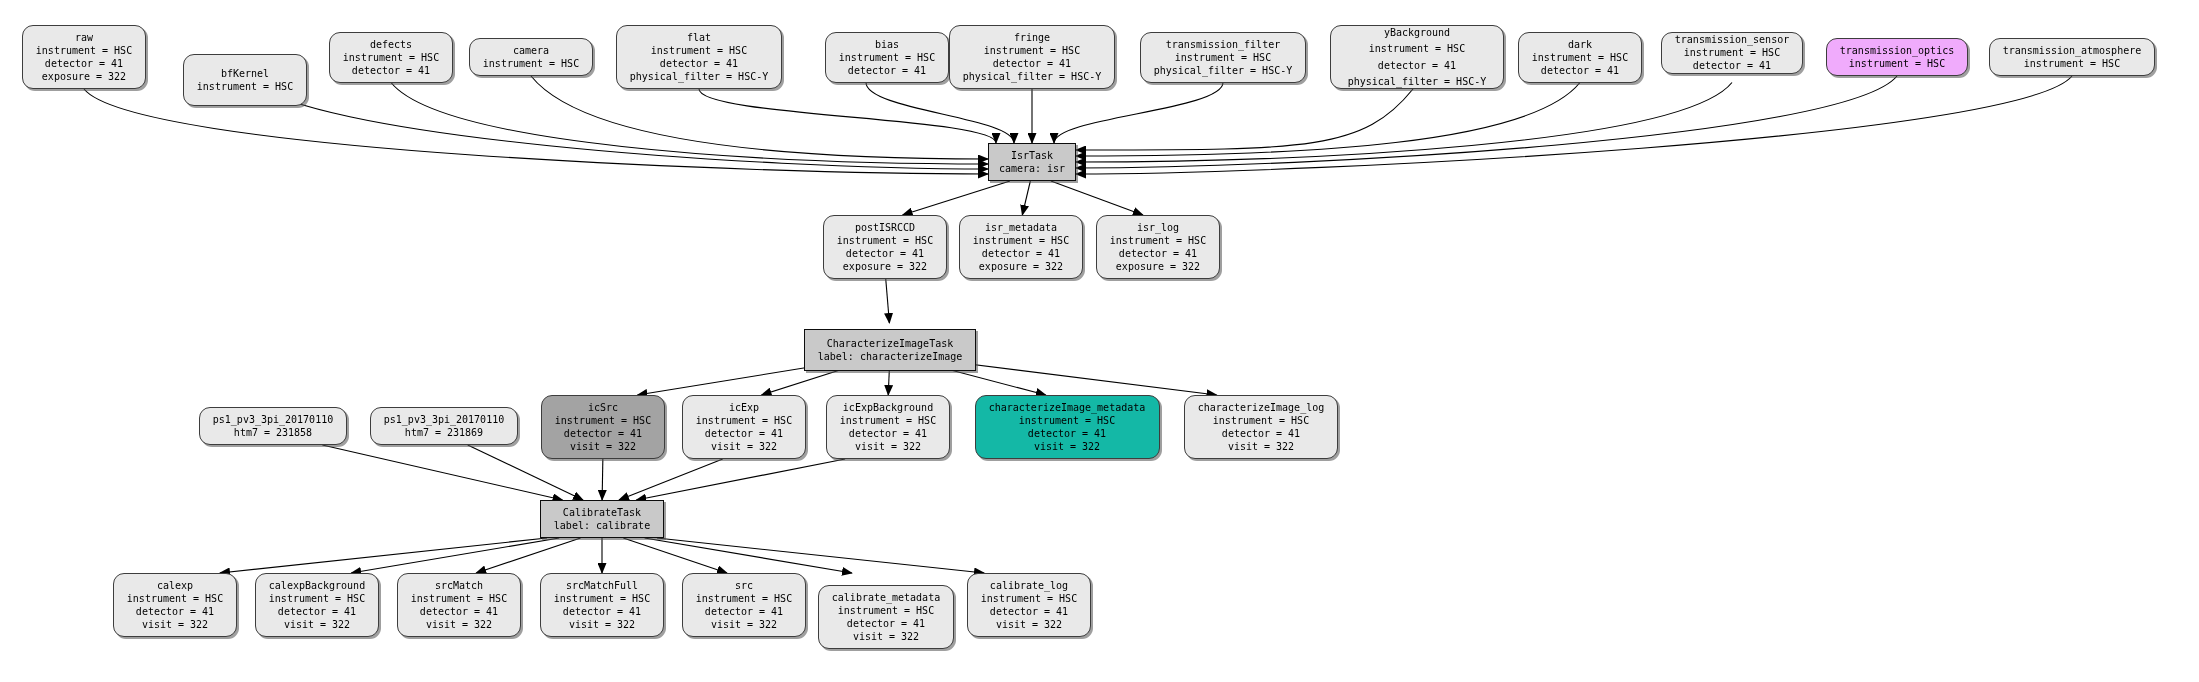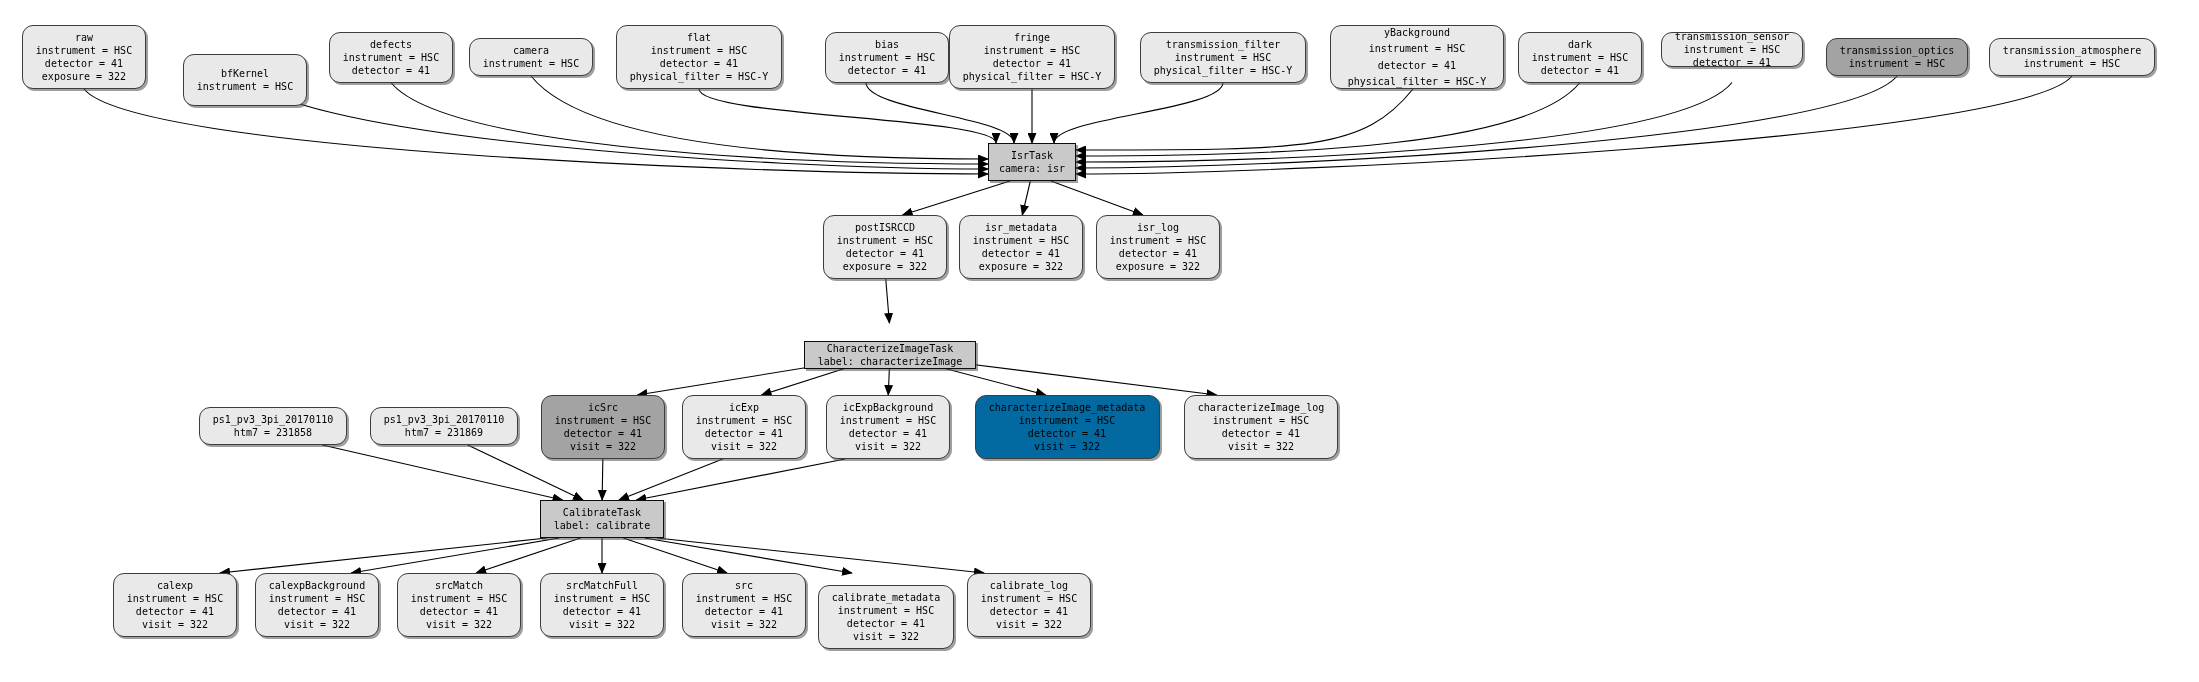--- a/index.html
+++ b/index.html
@@ -115,26 +115,26 @@
         <div class="node-line">yBackground</div>
         <div class="node-line">instrument = HSC</div>
         <div class="node-line">detector = 41</div>
         <div class="node-line">physical_filter = HSC-Y</div>
       </div>
       <div class="node dataset" style="left: 1518px; top: 31.5px; width: 124px; height: 51px; background: rgb(233, 233, 233);">
         <div class="node-line">dark</div>
         <div class="node-line">instrument = HSC</div>
         <div class="node-line">detector = 41</div>
       </div>
-      <div class="node dataset" style="left: 1661px; top: 31.5px; width: 142px; height: 35px; background: rgb(233, 233, 233);">
+      <div class="node dataset" style="left: 1661px; top: 31.5px; width: 142px; height: 42px; background: rgb(233, 233, 233);">
         <div class="node-line">transmission_sensor</div>
         <div class="node-line">instrument = HSC</div>
         <div class="node-line">detector = 41</div>
       </div>
-      <div class="node dataset" style="left: 1826px; top: 38px; width: 142px; height: 38px; background: #a3a3a3;">
+      <div class="node dataset" style="left: 1826px; top: 38px; width: 142px; height: 38px; background: #f0abfc;">
         <div class="node-line">transmission_optics</div>
         <div class="node-line">instrument = HSC</div>
       </div>
       <div class="node dataset" style="left: 1989px; top: 38px; width: 166px; height: 38px; background: rgb(233, 233, 233);">
         <div class="node-line">transmission_atmosphere</div>
         <div class="node-line">instrument = HSC</div>
       </div>
       <div class="node task" style="left: 988px; top: 143px; width: 88px; height: 38px; background: rgb(201, 201, 201);">
         <div class="node-line">IsrTask</div>
         <div class="node-line">camera: isr</div>
@@ -150,21 +150,21 @@
         <div class="node-line">instrument = HSC</div>
         <div class="node-line">detector = 41</div>
         <div class="node-line">exposure = 322</div>
       </div>
       <div class="node dataset" style="left: 1096px; top: 215px; width: 124px; height: 64px; background: rgb(233, 233, 233);">
         <div class="node-line">isr_log</div>
         <div class="node-line">instrument = HSC</div>
         <div class="node-line">detector = 41</div>
         <div class="node-line">exposure = 322</div>
       </div>
-      <div class="node task" style="left: 804px; top: 341px; width: 172px; height: 28px; background: rgb(201, 201, 201);">
+      <div class="node task" style="left: 804px; top: 329px; width: 172px; height: 42px; background: rgb(201, 201, 201);">
         <div class="node-line">CharacterizeImageTask</div>
         <div class="node-line">label: characterizeImage</div>
       </div>
       <div class="node dataset" style="left: 199px; top: 407px; width: 148px; height: 38px; background: rgb(233, 233, 233);">
         <div class="node-line">ps1_pv3_3pi_20170110</div>
         <div class="node-line">htm7 = 231858</div>
       </div>
       <div class="node dataset" style="left: 370px; top: 407px; width: 148px; height: 38px; background: rgb(233, 233, 233);">
         <div class="node-line">ps1_pv3_3pi_20170110</div>
         <div class="node-line">htm7 = 231869</div>
@@ -180,21 +180,21 @@
         <div class="node-line">instrument = HSC</div>
         <div class="node-line">detector = 41</div>
         <div class="node-line">visit = 322</div>
       </div>
       <div class="node dataset" style="left: 826px; top: 395px; width: 124px; height: 64px; background: rgb(233, 233, 233);">
         <div class="node-line">icExpBackground</div>
         <div class="node-line">instrument = HSC</div>
         <div class="node-line">detector = 41</div>
         <div class="node-line">visit = 322</div>
       </div>
-      <div class="node dataset" style="left: 974.5px; top: 395px; width: 185px; height: 64px; background: #0369a1;">
+      <div class="node dataset" style="left: 974.5px; top: 395px; width: 185px; height: 64px; background: #14b8a6;">
         <div class="node-line">characterizeImage_metadata</div>
         <div class="node-line">instrument = HSC</div>
         <div class="node-line">detector = 41</div>
         <div class="node-line">visit = 322</div>
       </div>
       <div class="node dataset" style="left: 1184px; top: 395px; width: 154px; height: 64px; background: rgb(233, 233, 233);">
         <div class="node-line">characterizeImage_log</div>
         <div class="node-line">instrument = HSC</div>
         <div class="node-line">detector = 41</div>
         <div class="node-line">visit = 322</div>

